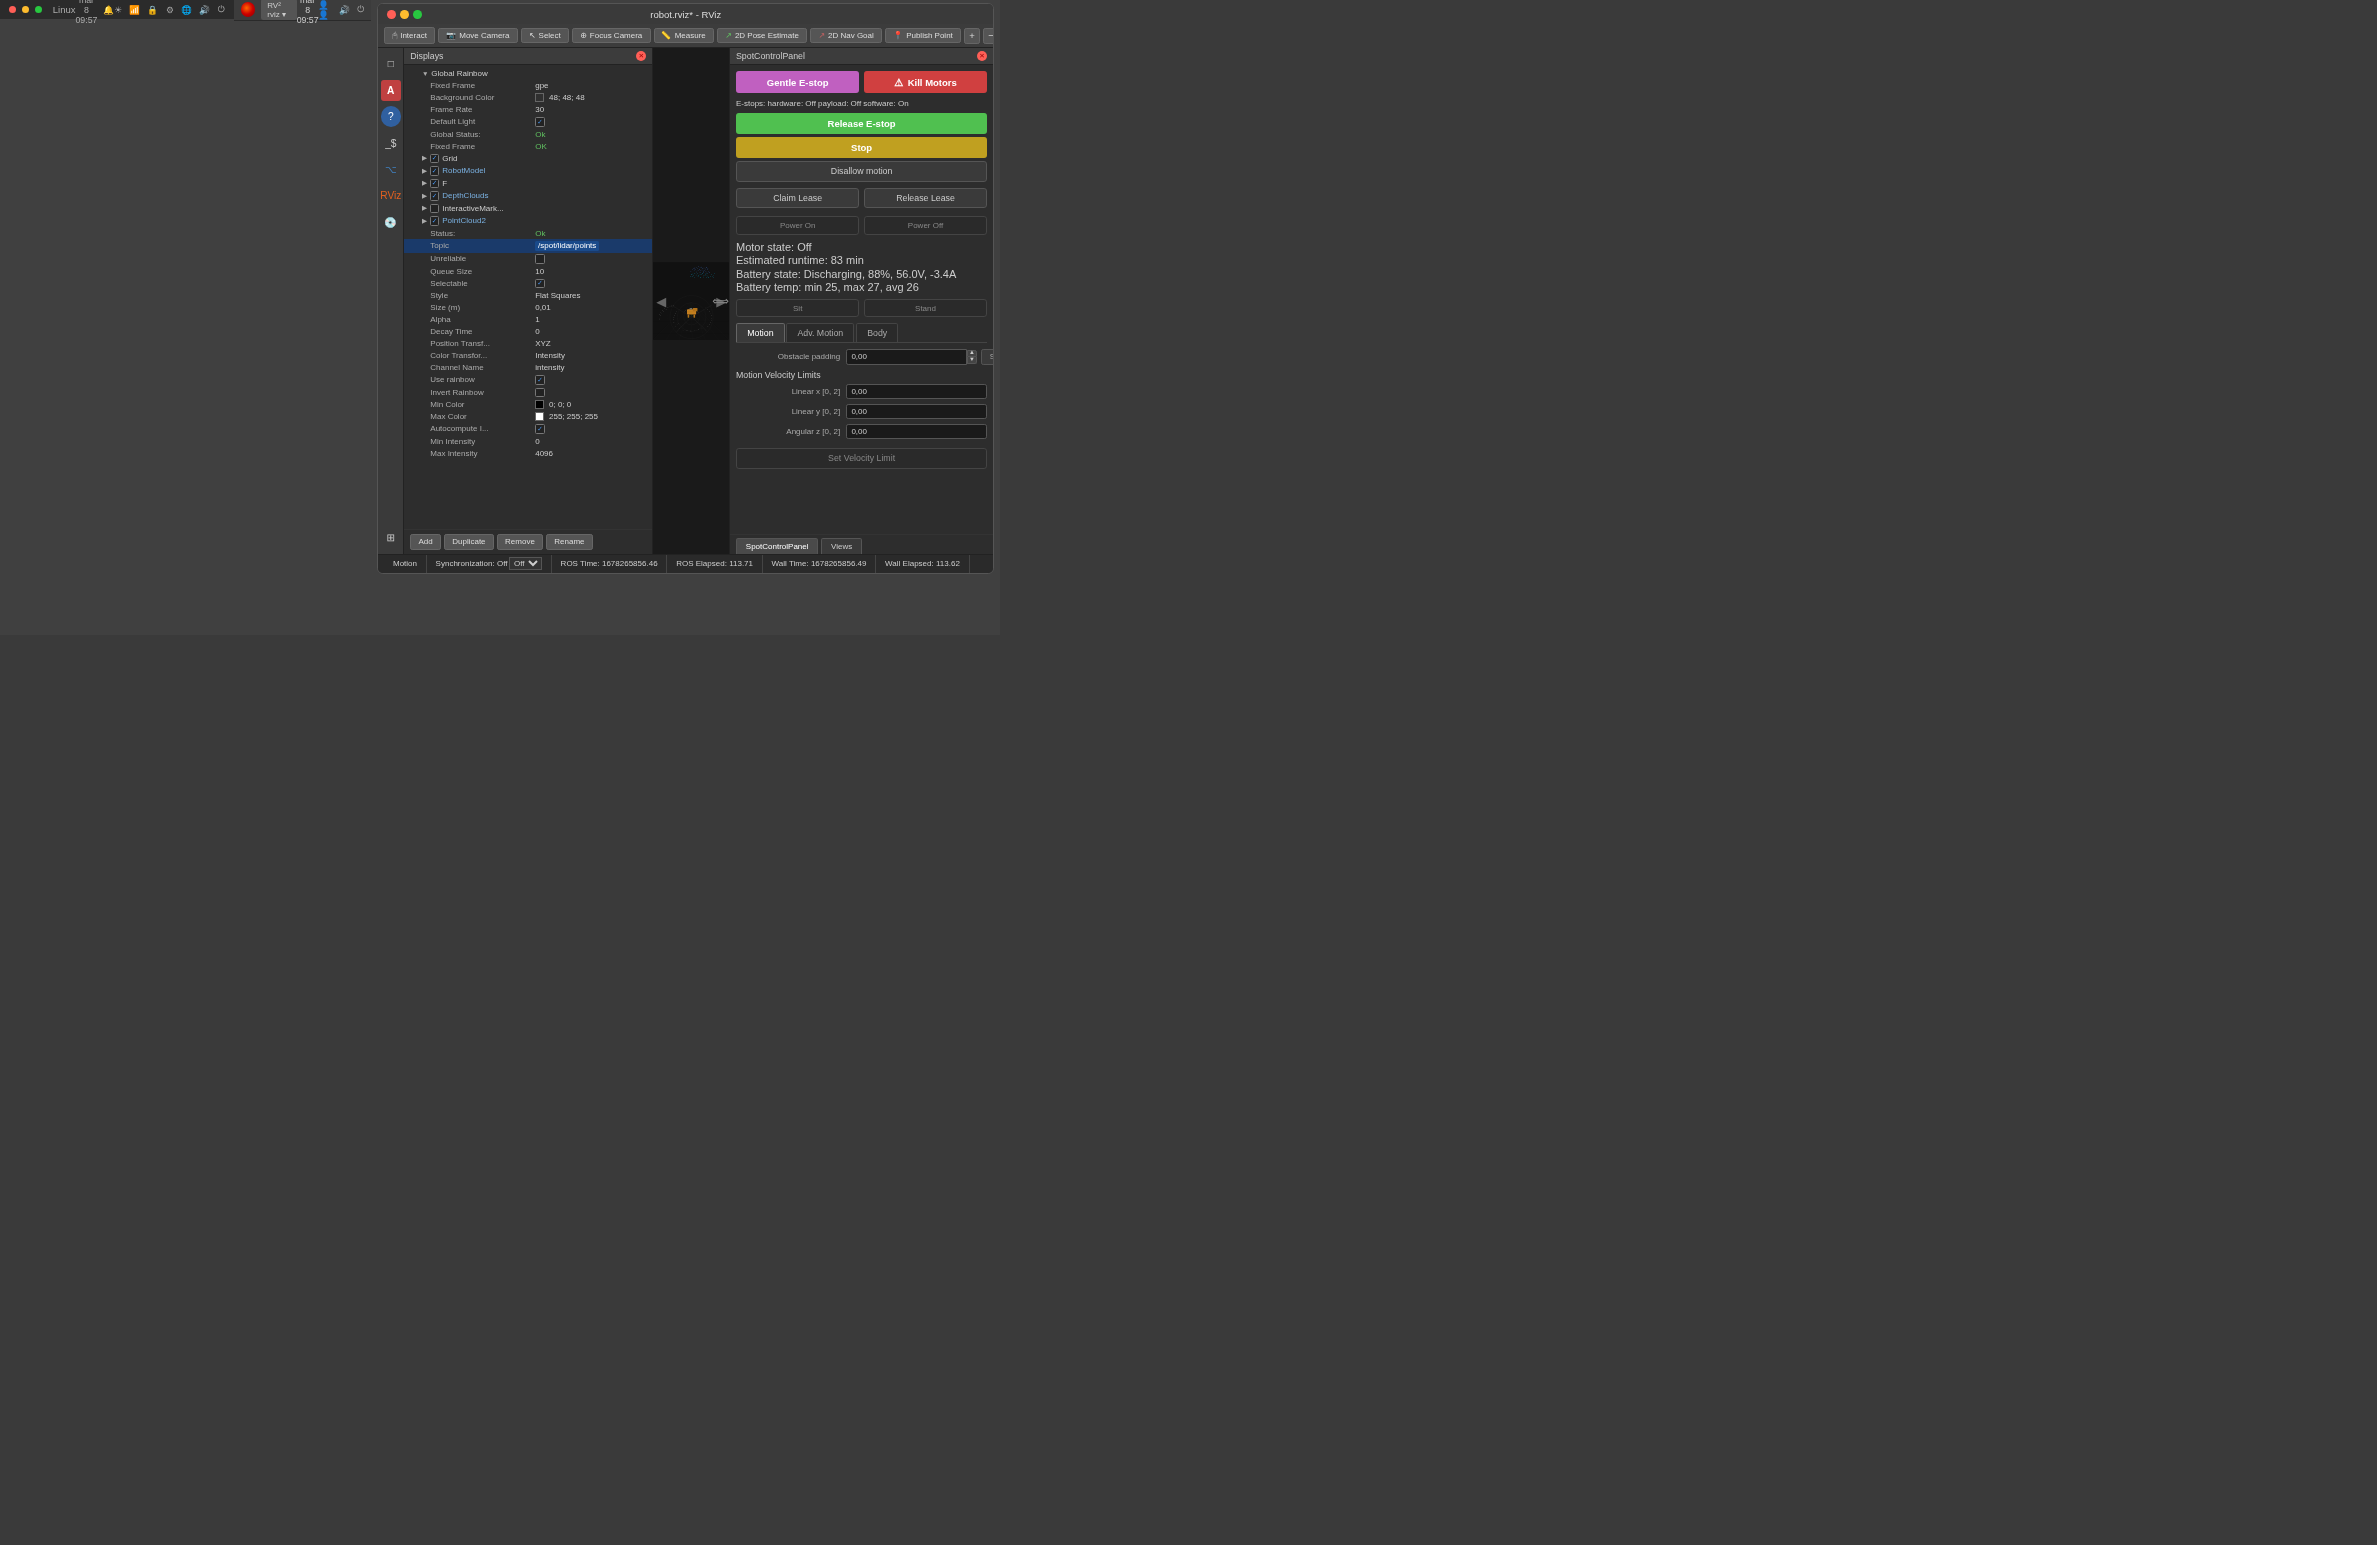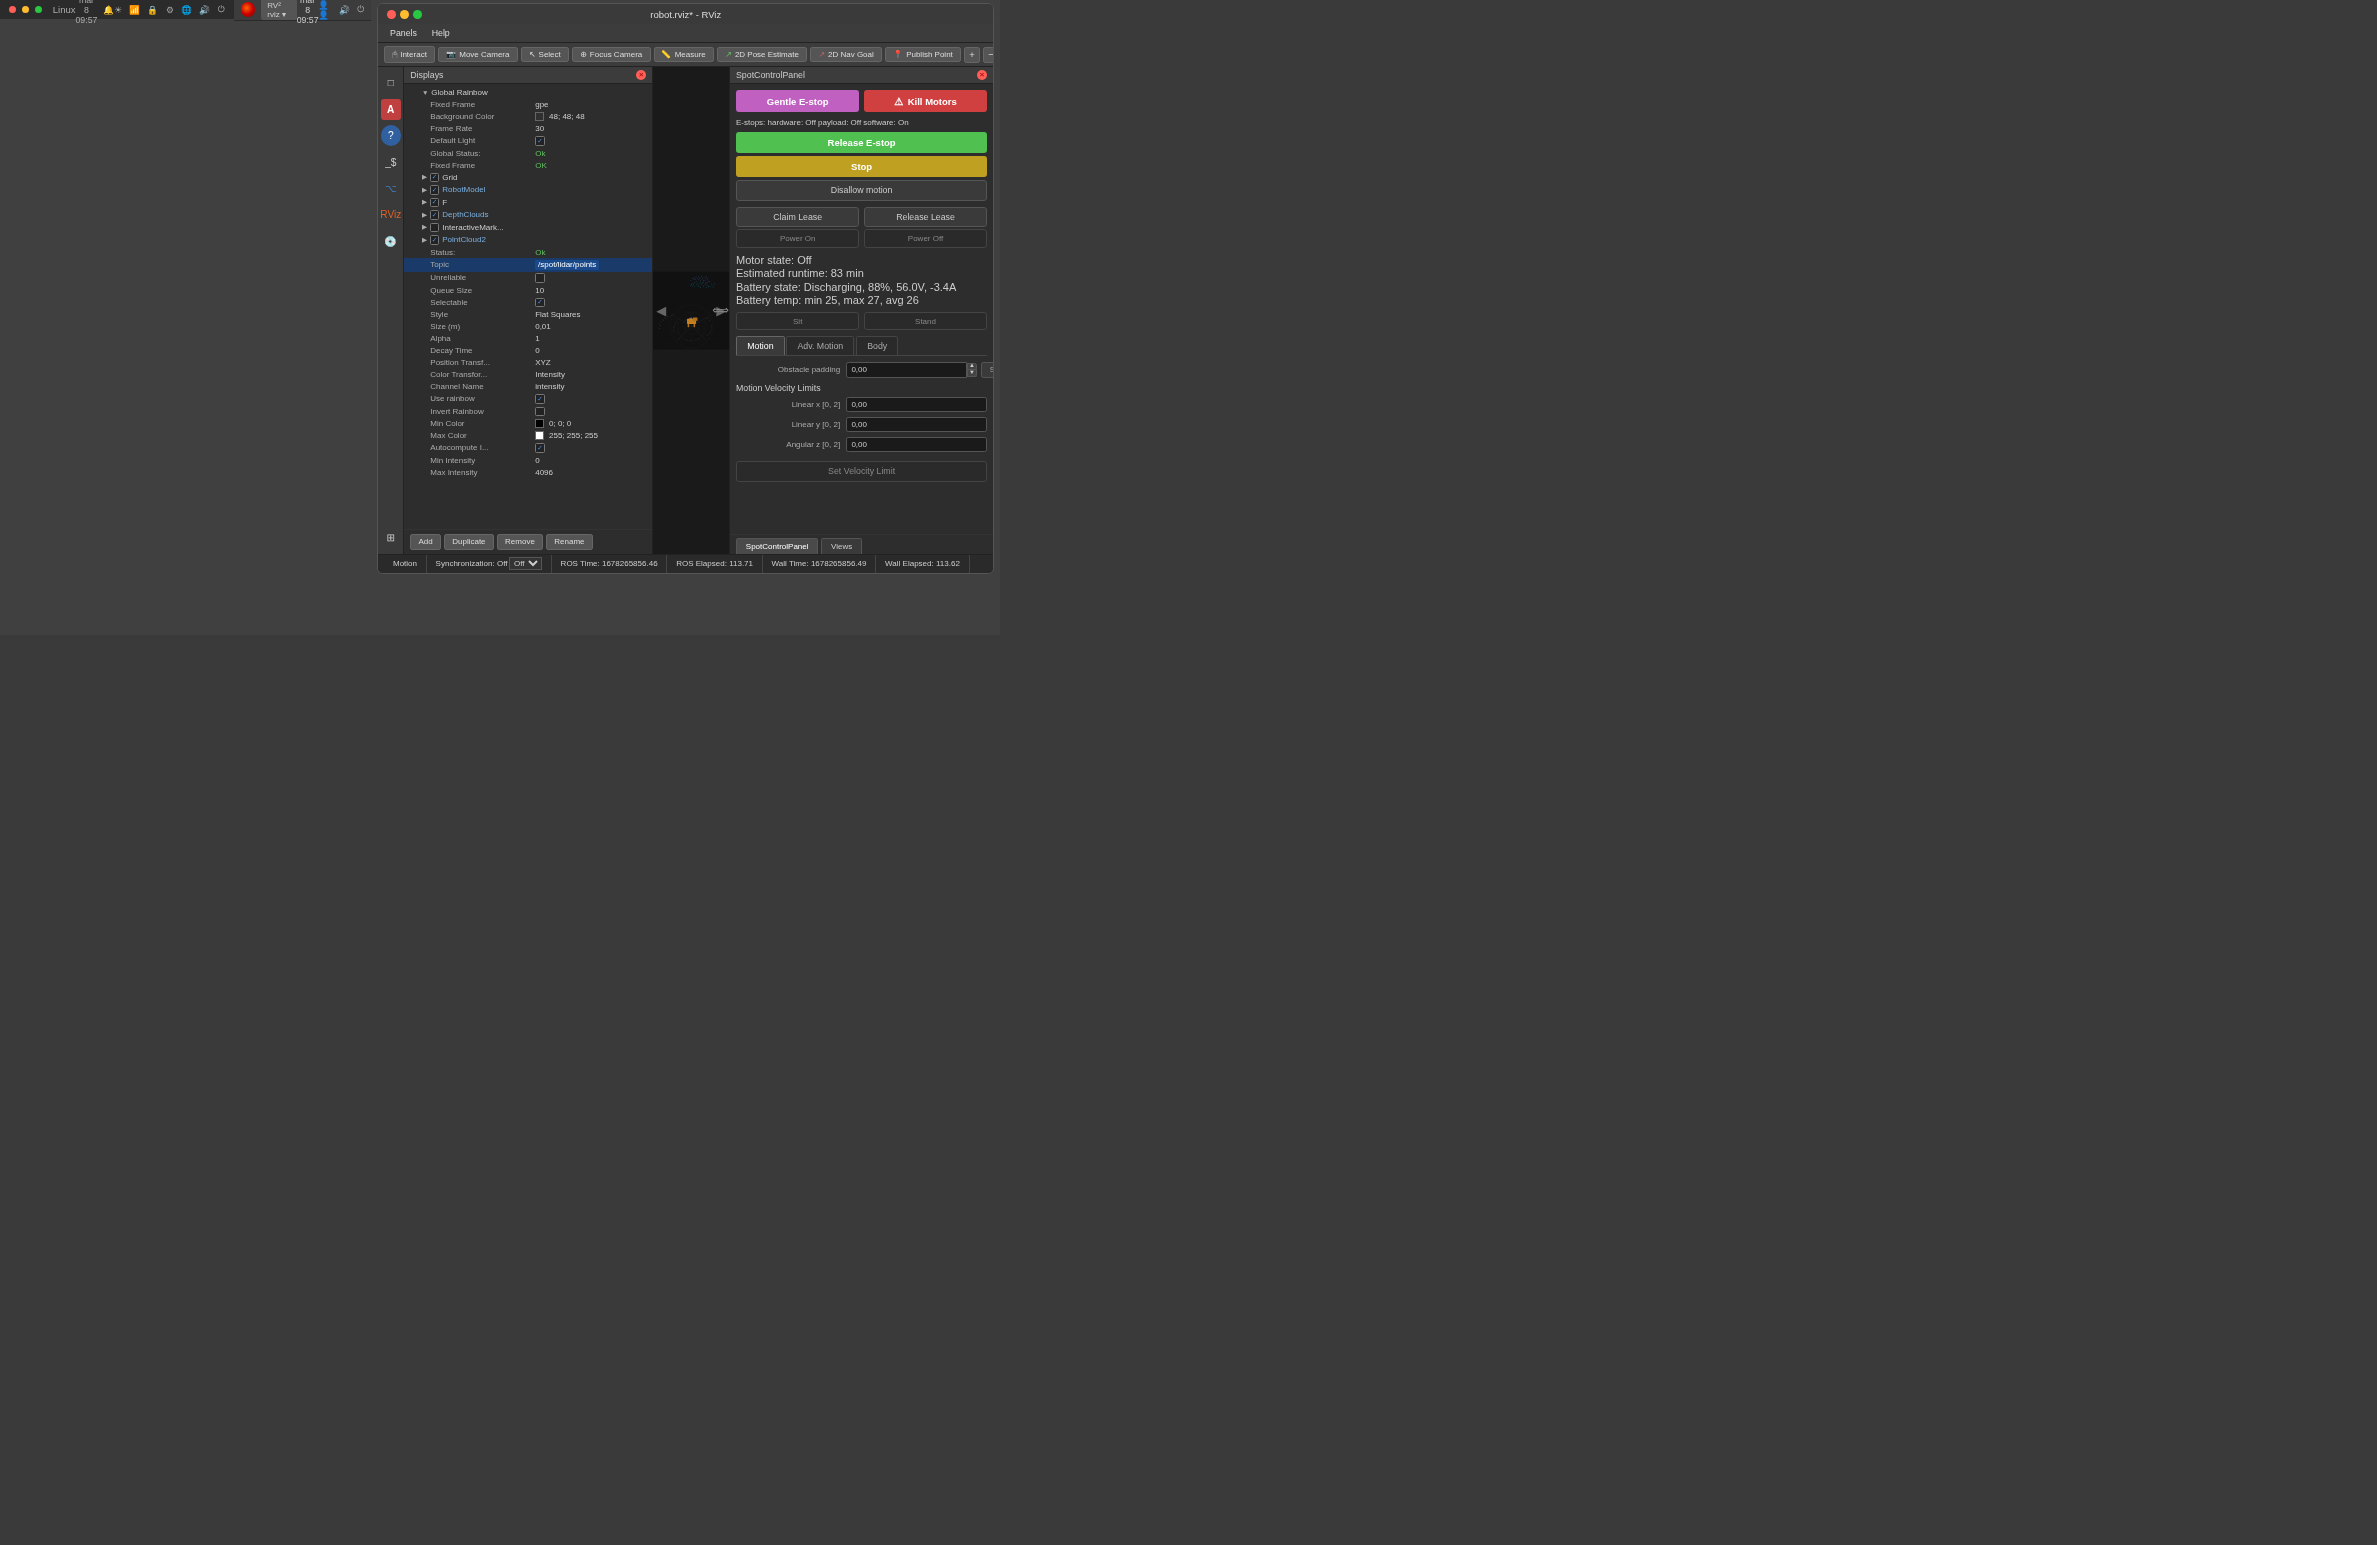--- a/index.html
+++ b/index.html
@@ -307,21 +307,21 @@
       border-radius: 2.9px;
       color: #ccc;
       font-size: 8.8px;
       cursor: pointer;
       margin-bottom: 5.9px;
     }
 
     .lease-row {
       display: flex;
       gap: 4.4px;
-      margin-bottom: 2px;
+      margin-bottom: 8px;
     }
     .btn-lease {
       flex: 1;
       padding: 4.4px;
       background: #3a3a3a;
       border: 0.7px solid #555;
       border-radius: 2.9px;
       color: #ccc;
       font-size: 8.8px;
       cursor: pointer;
@@ -647,24 +647,20 @@
       <div class="app-title-buttons">
         <div class="titlebar-btn btn-close"></div>
         <div class="titlebar-btn btn-min"></div>
         <div class="titlebar-btn btn-max"></div>
       </div>
       <div class="app-titlebar-center">
         <span>robot.rviz* - RViz</span>
       </div>
     </div>
 
-    <div class="rviz-menubar">
-      <span class="rviz-menubar-item">Panels</span>
-      <span class="rviz-menubar-item">Help</span>
-    </div>
 
     <div class="toolbar">
       <button class="toolbar-btn">
         <span>🖱</span>
         <span>Interact</span>
       </button>
       <button class="toolbar-btn">
         <span>📷</span>
         <span>Move Camera</span>
       </button>

